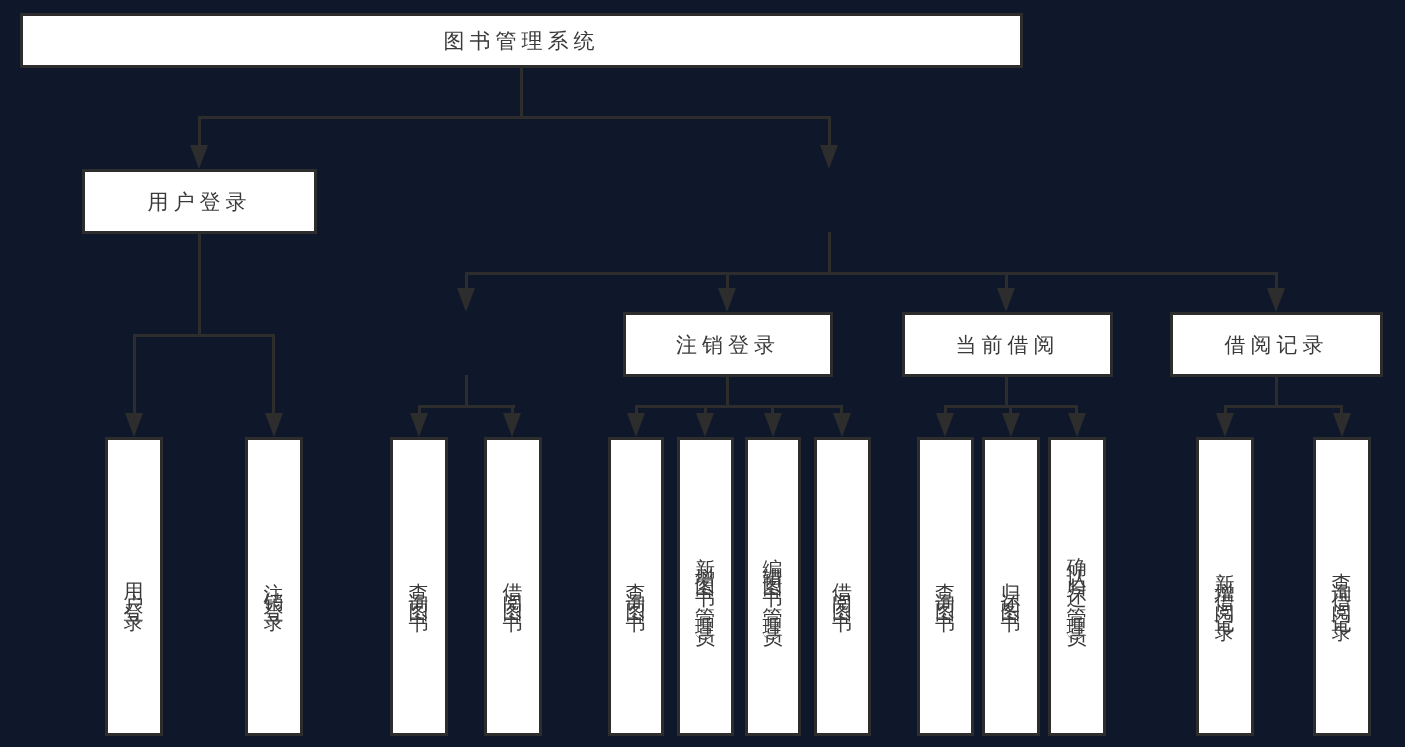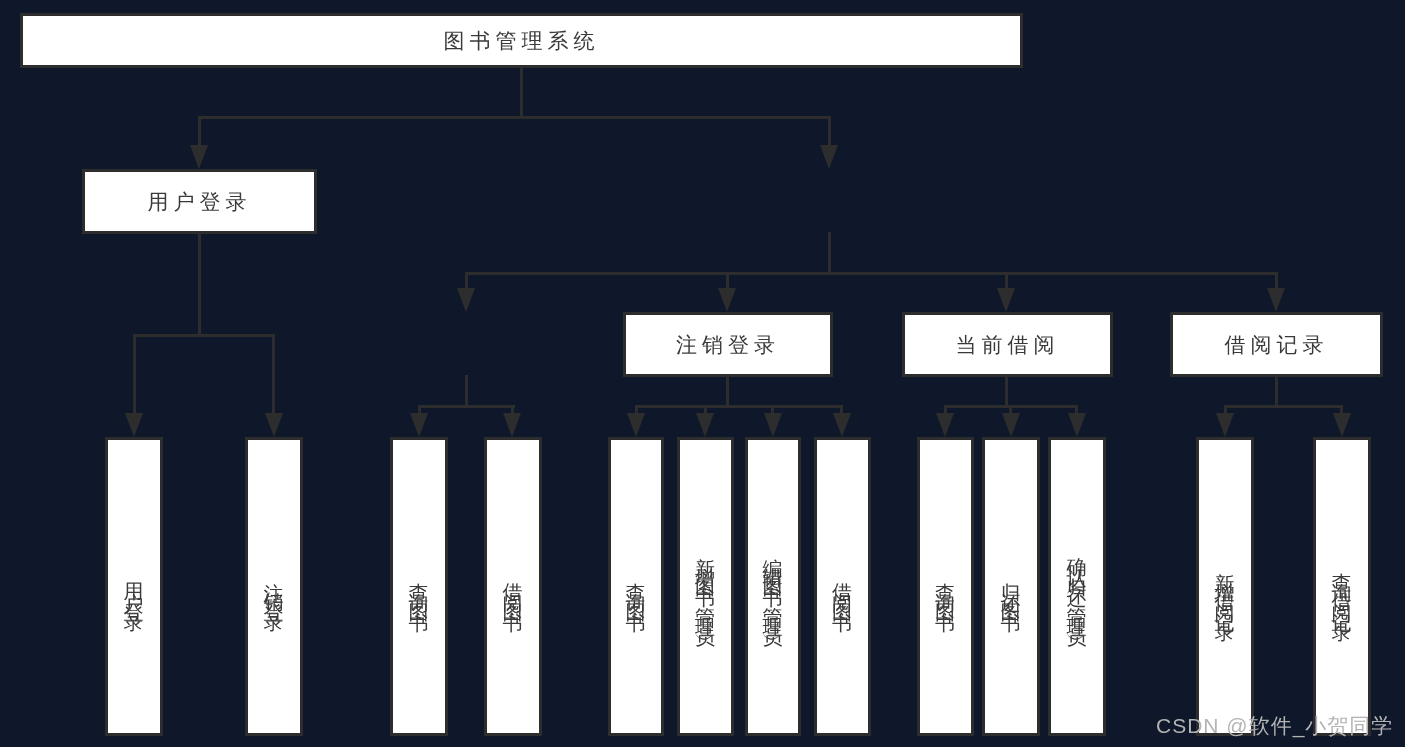--- a/index.html
+++ b/index.html
@@ -146,15 +146,14 @@
     <span class="vtext">确认归还（管理员）</span>
   </div>
 
   <div class="node v" style="left:1196px;top:437px;width:58px;height:299px">
     <span class="vtext">新增借阅记录</span>
   </div>
   <div class="node v" style="left:1313px;top:437px;width:58px;height:299px">
     <span class="vtext">查询借阅记录</span>
   </div>
 
-  <div class="watermark">CSDN @软件_小贺同学</div>
 
 </div>
 
 </body></html>

